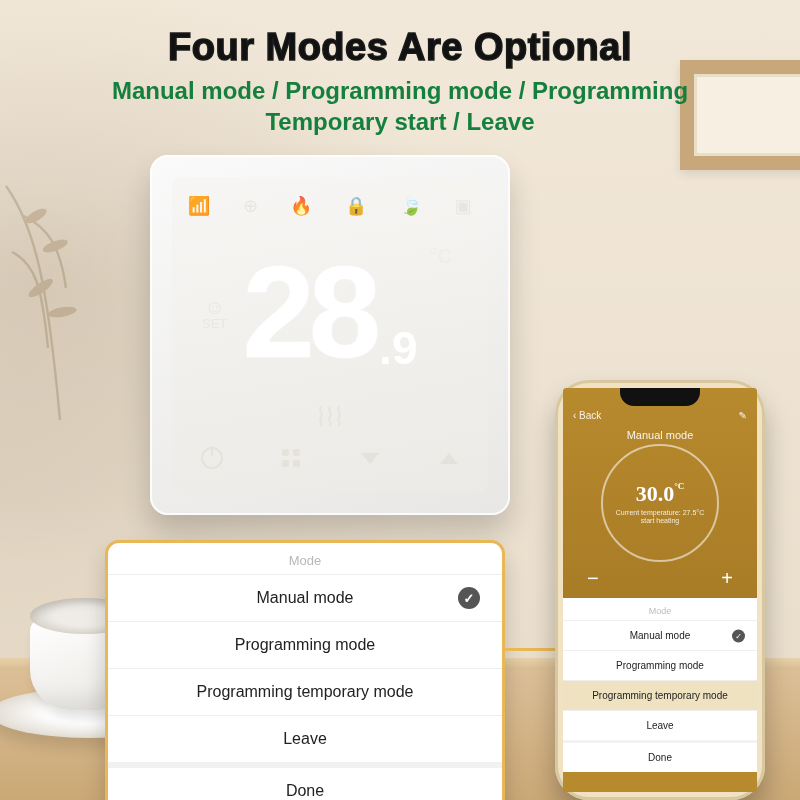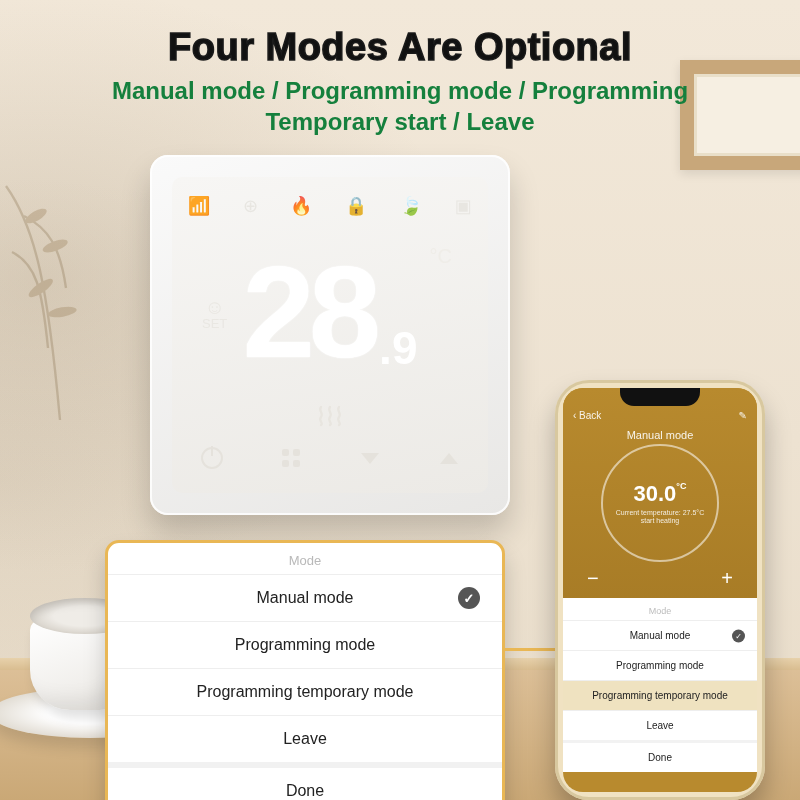--- a/index.html
+++ b/index.html
@@ -96,33 +96,33 @@
   .pointer-line::after{content:"";position:absolute;right:-8px;top:-5px;
     border-left:10px solid #e9b755;border-top:6px solid transparent;border-bottom:6px solid transparent;}
 
   
   .phone {
     position:absolute; right:35px; top:380px; width:210px; height:420px;
     border-radius:34px; background:#f0e2c2;
     box-shadow: inset 0 0 0 3px #d8c89f, 0 16px 26px rgba(0,0,0,.25);
     z-index:5;
   }
-  .phone-screen { position:absolute; inset:8px; border-radius:20px; overflow:hidden;
+  .phone-screen { position:absolute; inset:8px; border-radius:4px; overflow:hidden;
     background:#b88a2e; }
   .notch { position:absolute; left:50%; top:0; transform:translateX(-50%);
     width:80px;height:18px;background:#111;border-radius:0 0 14px 14px;z-index:2;}
   .p-top { position:relative; height:210px;
     background:linear-gradient(180deg,#b88a2e 0%, #a87c26 100%); color:#fff;}
   .p-nav { display:flex;justify-content:space-between;align-items:center;
     font-size:10px;padding:22px 10px 0;opacity:.9;}
   .p-mode-label{ text-align:center;font-size:11px;margin-top:8px;opacity:.9;}
   .dial { position:absolute; left:50%; top:56px; transform:translateX(-50%);
     width:118px;height:118px;border:2px solid rgba(255,255,255,.55);border-radius:50%;
     display:flex;flex-direction:column;align-items:center;justify-content:center;}
-  .dial .t{font-size:22px;font-weight:600;}
+  .dial .t{font-size:22px;font-weight:600;font-family:Liberation Serif, serif;}
   .dial .t sup{font-size:9px;vertical-align:top;}
   .dial .sub{font-size:7px;opacity:.85;line-height:1.2;text-align:center;margin-top:2px;}
   .p-pm { position:absolute; bottom:8px; left:0;right:0; display:flex;
     justify-content:space-between; padding:0 24px; font-size:20px;}
   .p-list { background:#fff;}
   .p-list .hdr{ text-align:center;color:#bdbdbd;font-size:9px;padding:8px 0 4px;}
   .p-list .row{ position:relative;text-align:center;color:#222;font-size:10px;
     padding:9px 0;border-top:1px solid #eee;}
   .p-list .row.sel{ background:#efe2c0;}
   .p-list .check{ position:absolute;right:12px;top:50%;transform:translateY(-50%);

